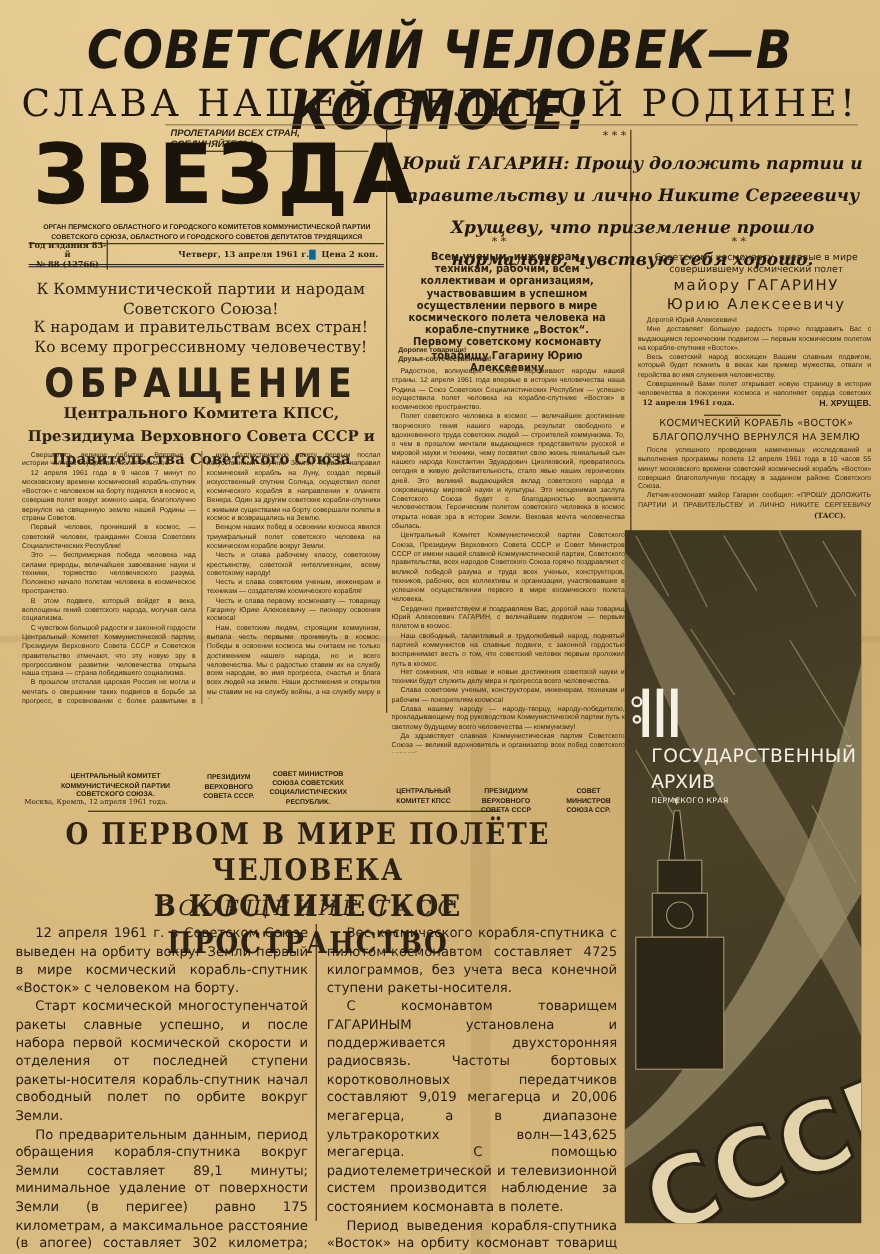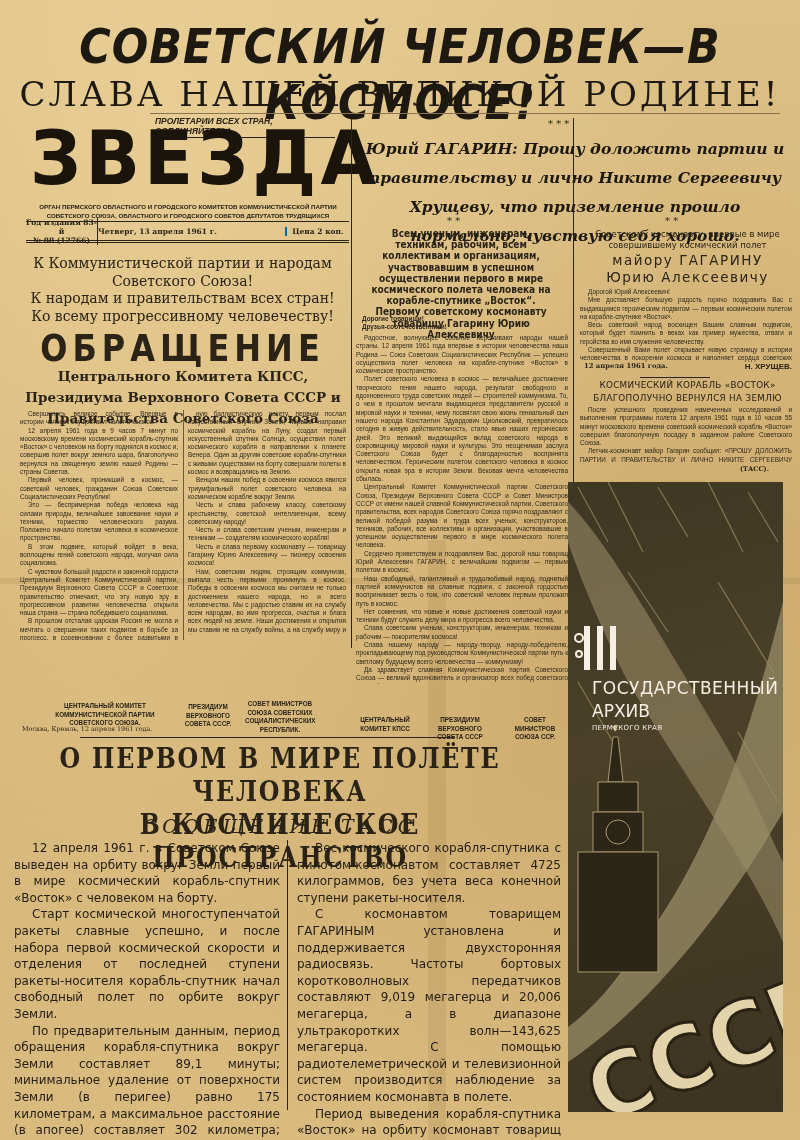--- a/index.html
+++ b/index.html
@@ -45,21 +45,21 @@
   .organ {
     position: absolute; left: 38px; top: 202px; width: 300px; text-align: center;
     font-family: "Liberation Sans", sans-serif; font-size: 6.2px; font-weight: bold; line-height: 9px;
   }
   .infobar {
     position: absolute; left: 26px; top: 221px; width: 323px; height: 22px;
     border-top: 1px solid #2a2316; border-bottom: 3px double #2a2316;
     display: flex; font-size: 7.5px; font-weight: bold; align-items: center;
   }
   .infobar .c1 { width: 72px; text-align: center; line-height: 9px; border-right: 1px solid #2a2316; }
-  .infobar .c2 { flex: 1; text-align: left; border-right: 2px solid #0369a1; }
+  .infobar .c2 { flex: 1; text-align: right; border-right: 6px solid #0369a1; }
   .infobar .c3 { width: 62px; text-align: center; }
   .vrule { position:absolute; width:1px; background:#2a2316; }
   .hrule { position:absolute; height:1px; background:#2a2316; }
 
   .quote-stars { position:absolute; font-size: 10px; }
   .quote {
     position: absolute; left: 360px; top: 134px; width: 430px; text-align: center;
     font-family: "DejaVu Serif", serif; font-style: italic; font-weight: bold; font-size: 15.5px;
     line-height: 29px; color: #1e1910;
   }

